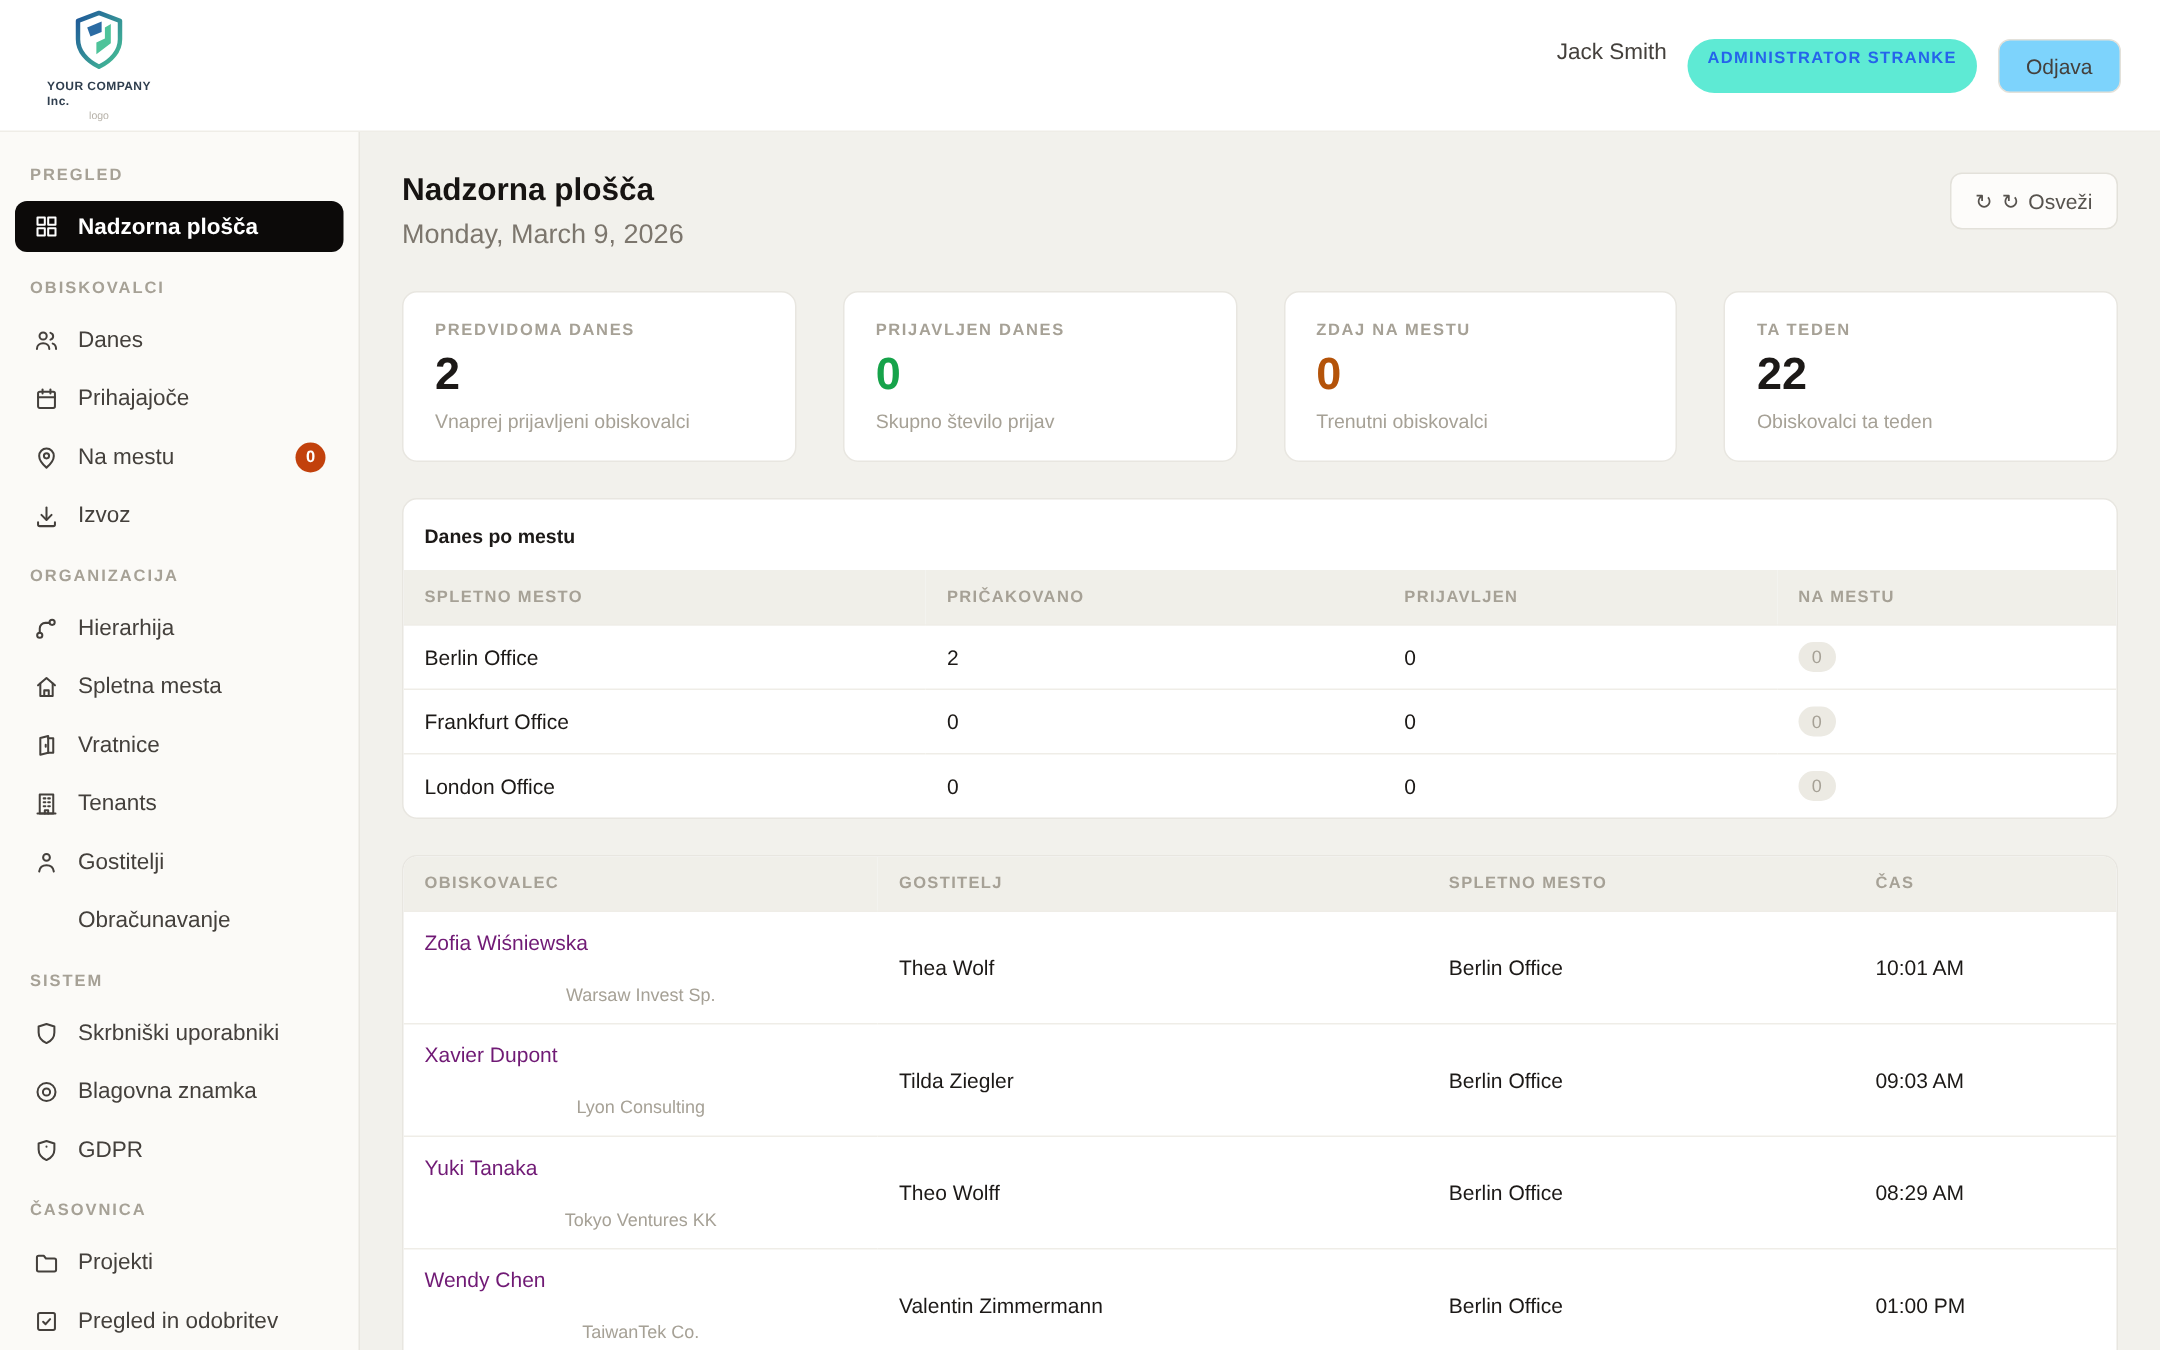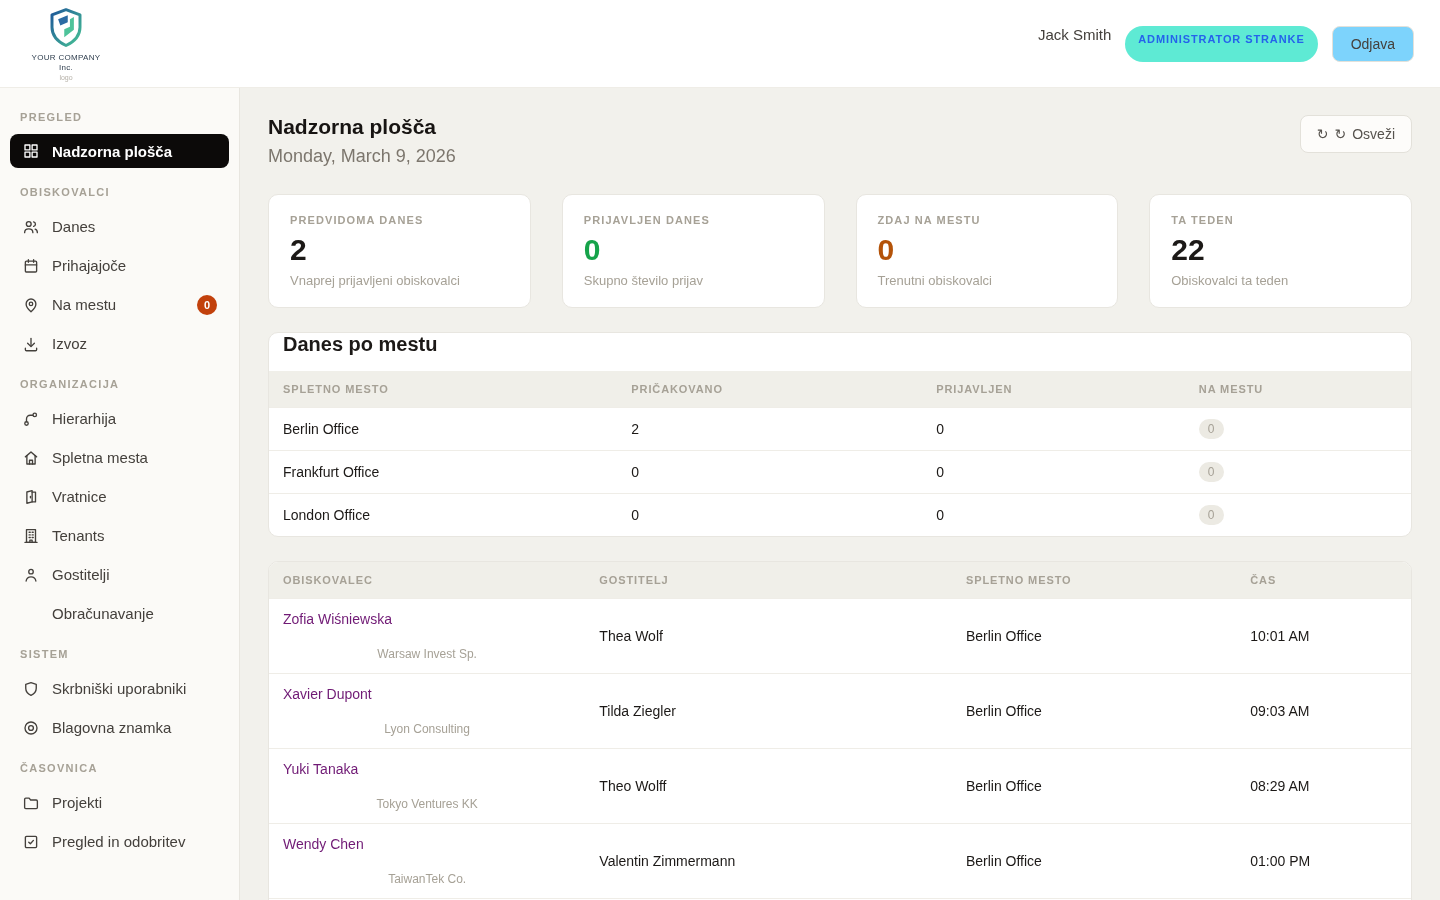--- a/index.html
+++ b/index.html
@@ -12,21 +12,21 @@
 
   
   .header {
     position:fixed; top:0; left:0; right:0; height:88px;
     background:#ffffff; z-index:10;
     display:flex; align-items:center; justify-content:space-between;
     padding:0 26px 0 30px;
     border-bottom:1px solid #efede7;
   }
   .logo-block { display:flex; flex-direction:column; align-items:center; width:72px; }
-  .logo-text { font-size:8px; font-weight:normal; color:#2f3e4e; letter-spacing:.3px; line-height:1.25; text-align:center; }
+  .logo-text { font-size:8px; font-weight:bold; color:#2f3e4e; letter-spacing:.3px; line-height:1.25; text-align:left; }
   .logo-sub  { font-size:7px; color:#b6b1a8; margin-top:1px; }
   .header-right { display:flex; gap:14px; }
   .user-name { font-size:15px; color:#44403c; }
   .role-badge {
     background:#5eead4; color:#2563eb; font-size:11px; font-weight:bold;
     letter-spacing:.9px; padding:7px 13px; border-radius:999px;
   }
   .logout-btn {
     background:#7dd3fc; border:1px solid #e3e1da; border-radius:8px;
     padding:9px 18px; font-size:14px; color:#44403c; cursor:pointer;
@@ -85,21 +85,21 @@
   }
   .stat-label { font-size:11px; font-weight:bold; letter-spacing:1.1px; color:#a6a196; }
   .stat-value { font-size:30px; font-weight:bold; margin:9px 0 8px 0; line-height:1; }
   .stat-sub   { font-size:13px; color:#a6a196; }
 
   
   .section-card {
     background:#ffffff; border:1px solid #e8e6e0; border-radius:10px;
     margin-top:24px; overflow:hidden;
   }
-  .section-title { font-size:20px; font-weight:bold; color:#1c1917; padding:0 14px 15px 14px; }
+  .section-title { font-size:13px; font-weight:bold; color:#1c1917; padding:17px 14px 15px 14px; }
   table { width:100%; border-collapse:collapse; table-layout:fixed; }
   thead th {
     background:#f0efe9; text-align:left; font-size:11px; font-weight:bold;
     letter-spacing:.9px; color:#a6a196; padding:12px 14px;
   }
   tbody td { border-top:1px solid #efede7; padding:11px 14px; font-size:14px; color:#1c1917; vertical-align:middle; }
   .arrivals tbody td { padding:12px 14px; }
   .pill {
     display:inline-block; background:#eceae3; color:#a6a196;
     border-radius:999px; padding:3px 9px; font-size:12px;
@@ -256,20 +256,29 @@
       <span>Skrbniški uporabniki</span>
     </div>
     <div class="nav-item">
       <span class="nav-icon">
         <svg viewBox="0 0 24 24" fill="none" stroke="currentColor" stroke-width="1.8" stroke-linecap="round" stroke-linejoin="round">
           <circle cx="12" cy="12" r="8"></circle>
           <circle cx="12" cy="12" r="3.2"></circle>
         </svg>
       </span>
       <span>Blagovna znamka</span>
+    </div>
+    <div class="nav-item">
+      <span class="nav-icon">
+        <svg viewBox="0 0 24 24" fill="none" stroke="currentColor" stroke-width="1.8" stroke-linecap="round" stroke-linejoin="round">
+          <path d="M12 3.5l7 2.3v5.2c0 4.4-2.8 7.6-7 9.5-4.2-1.9-7-5.1-7-9.5V5.8L12 3.5z"></path>
+          <path d="M12 8.5v.2"></path>
+        </svg>
+      </span>
+      <span>GDPR</span>
     </div>
     <div class="nav-label">ČASOVNICA</div>
     <div class="nav-item">
       <span class="nav-icon">
         <svg viewBox="0 0 24 24" fill="none" stroke="currentColor" stroke-width="1.8" stroke-linecap="round" stroke-linejoin="round">
           <path d="M3.5 7A1.5 1.5 0 0 1 5 5.5h4.5L11.5 8H19a1.5 1.5 0 0 1 1.5 1.5V18A1.5 1.5 0 0 1 19 19.5H5A1.5 1.5 0 0 1 3.5 18V7z"></path>
         </svg>
       </span>
       <span>Projekti</span>
     </div>

